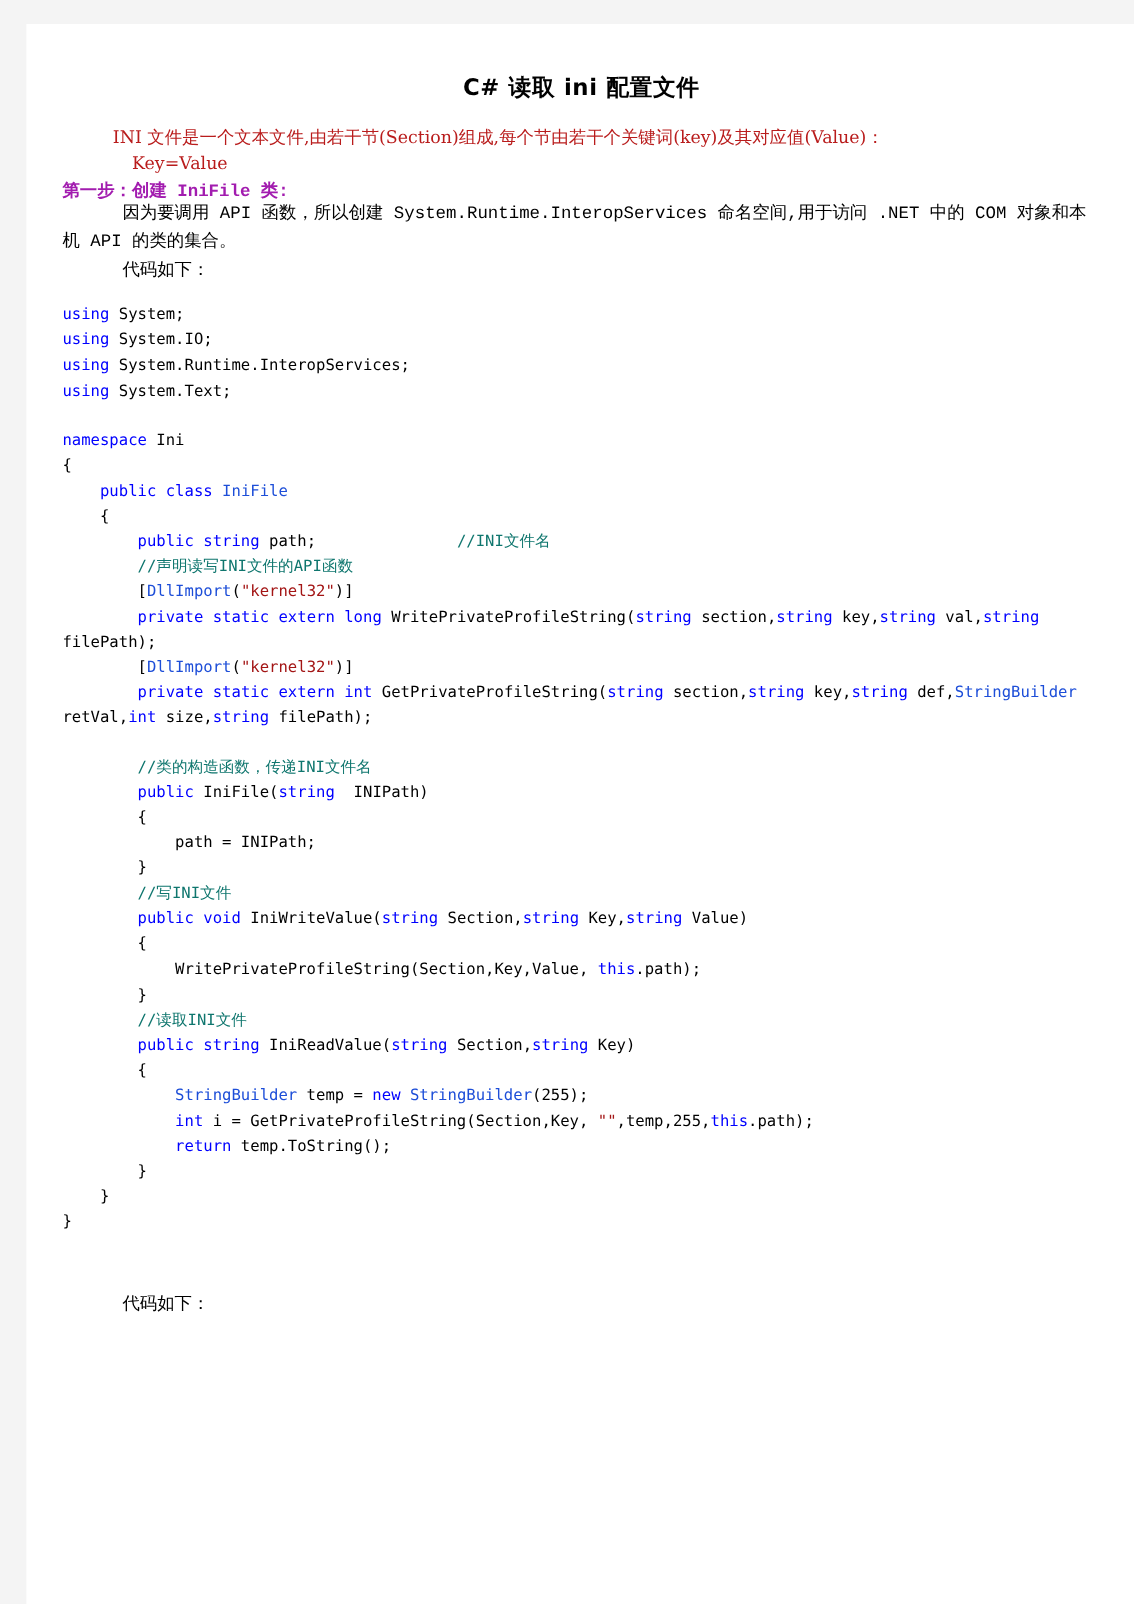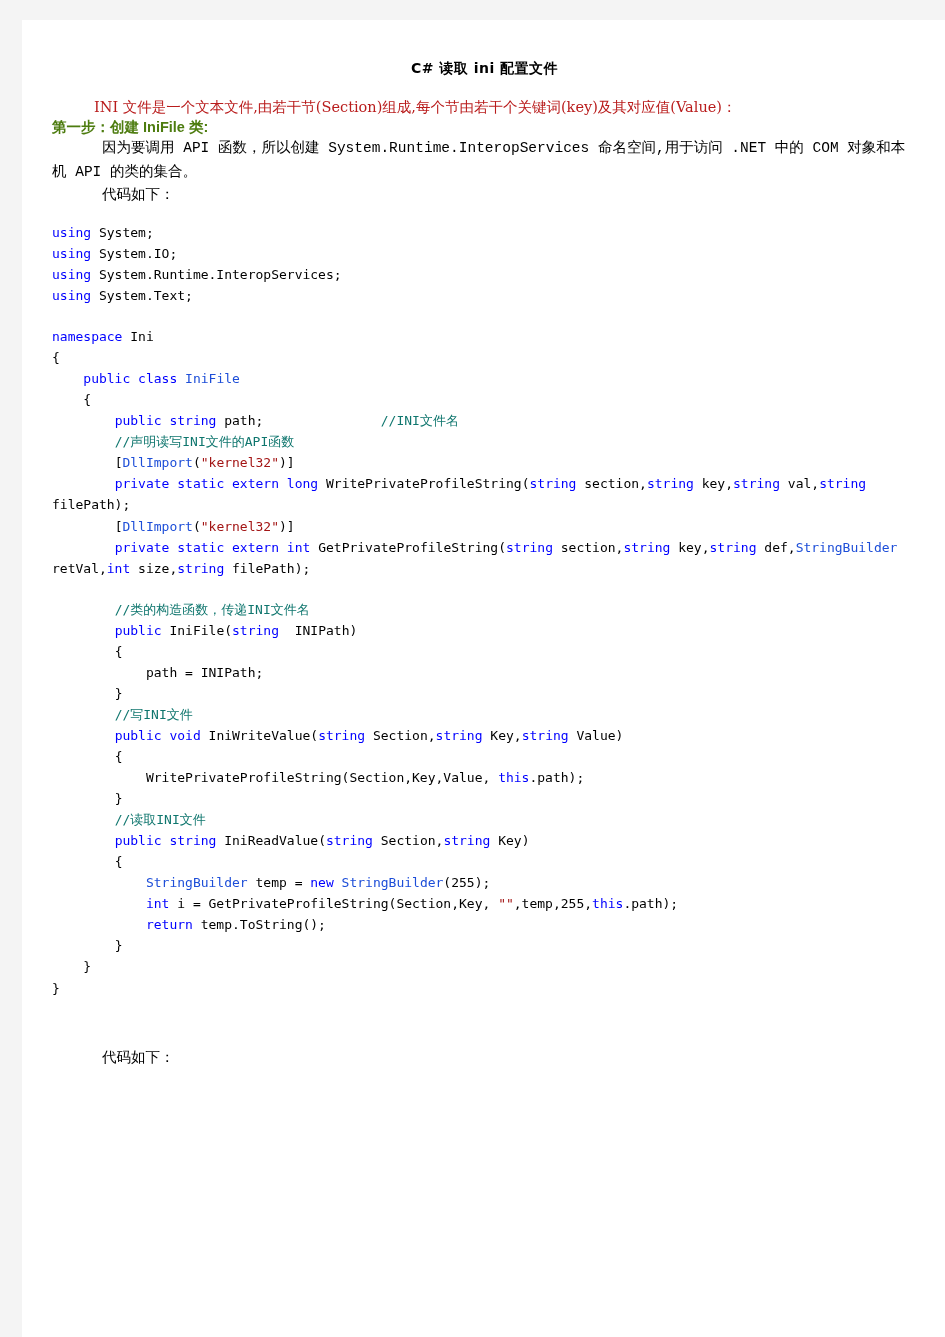--- a/index.html
+++ b/index.html
@@ -21,21 +21,21 @@
     height: 1317px;
     background: #ffffff;
     box-sizing: border-box;
     padding: 0;
   }
   .inner {
     padding: 0 28px 0 30px;
   }
   h1.doc-title {
     font-family: "DejaVu Sans", sans-serif;
-    font-size: 14px;
+    font-size: 19px;
     font-weight: bold;
     text-align: center;
     margin: 0;
     padding-top: 40px;
     letter-spacing: 0.5px;
     color: #000;
   }
   p.body-para {
     font-family: "DejaVu Serif", serif;
     font-size: 14.5px;
@@ -44,25 +44,25 @@
     color: #b91c1c;
     white-space: pre-wrap;
   }
   .intro-block {
     margin-top: 18px;
   }
   .indent-1 { text-indent: 0; padding-left: 42px; }
   .indent-2 { padding-left: 50px; }
   .indent-3 { padding-left: 58px; }
   h2.step-heading {
-    font-family: Liberation Sans, sans-serif;
+    font-family: Liberation Mono, monospace;
     font-size: 14.5px;
     font-weight: bold;
     margin: 0;
-    color: #4d7c0f;
+    color: #a21caf;
   }
   .step1-heading { margin-top: 34px; }
   .para-indent {
     padding-left: 50px;
     text-indent: 0;
   }
   .para-wrap {
     font-family: Liberation Mono, monospace;
     font-size: 14.5px;
     line-height: 1.62;
@@ -97,20 +97,21 @@
 </head>
 <body>
 
 <div id="page">
   <div class="inner">
 
     <h1 class="doc-title">C#  读取 ini 配置文件</h1>
 
     <div class="intro-block">
       <p class="body-para indent-1">INI 文件是一个文本文件,由若干节(Section)组成,每个节由若干个关键词(key)及其对应值(Value)：</p>
+      <p class="body-para indent-3">Key=Value</p>
     </div>
 
     <h2 class="step-heading step1-heading">第一步：创建 IniFile 类:</h2>
 
     <p class="para-wrap hang">因为要调用 API 函数，所以创建 System.Runtime.InteropServices 命名空间,用于访问 .NET 中的 COM 对象和本机 API 的类的集合。</p>
 
     <p class="para-wrap para-indent">代码如下：</p>
 
     <div class="code-block" id="code-block"><div class="code-line"><span class="kw">using</span><span> System;</span></div><div class="code-line"><span class="kw">using</span><span> System.IO;</span></div><div class="code-line"><span class="kw">using</span><span> System.Runtime.InteropServices;</span></div><div class="code-line"><span class="kw">using</span><span> System.Text;</span></div><div class="code-line blank-line">&nbsp;</div><div class="code-line"><span class="kw">namespace</span><span> Ini</span></div><div class="code-line"><span>{</span></div><div class="code-line"><span>    </span><span class="kw">public</span><span> </span><span class="kw">class</span><span> </span><span class="typ">IniFile</span></div><div class="code-line"><span>    </span><span>{</span></div><div class="code-line"><span>        </span><span class="kw">public</span><span> </span><span class="kw">string</span><span> path;</span><span>               </span><span class="cmt">//INI文件名</span></div><div class="code-line"><span>        </span><span class="cmt">//声明读写INI文件的API函数</span></div><div class="code-line"><span>        </span><span>[</span><span class="typ">DllImport</span><span>(</span><span class="str">"kernel32"</span><span>)]</span></div><div class="code-line"><span>        </span><span class="kw">private</span><span> </span><span class="kw">static</span><span> </span><span class="kw">extern</span><span> </span><span class="kw">long</span><span> WritePrivateProfileString(</span><span class="kw">string</span><span> section,</span><span class="kw">string</span><span> key,</span><span class="kw">string</span><span> val,</span><span class="kw">string</span><span> filePath);</span></div><div class="code-line"><span>        </span><span>[</span><span class="typ">DllImport</span><span>(</span><span class="str">"kernel32"</span><span>)]</span></div><div class="code-line"><span>        </span><span class="kw">private</span><span> </span><span class="kw">static</span><span> </span><span class="kw">extern</span><span> </span><span class="kw">int</span><span> GetPrivateProfileString(</span><span class="kw">string</span><span> section,</span><span class="kw">string</span><span> key,</span><span class="kw">string</span><span> def,</span><span class="typ">StringBuilder</span><span> retVal,</span><span class="kw">int</span><span> size,</span><span class="kw">string</span><span> filePath);</span></div><div class="code-line blank-line">&nbsp;</div><div class="code-line"><span>        </span><span class="cmt">//类的构造函数，传递INI文件名</span></div><div class="code-line"><span>        </span><span class="kw">public</span><span> IniFile(</span><span class="kw">string</span><span>  INIPath)</span></div><div class="code-line"><span>        </span><span>{</span></div><div class="code-line"><span>            </span><span>path = INIPath;</span></div><div class="code-line"><span>        </span><span>}</span></div><div class="code-line"><span>        </span><span class="cmt">//写INI文件</span></div><div class="code-line"><span>        </span><span class="kw">public</span><span> </span><span class="kw">void</span><span> IniWriteValue(</span><span class="kw">string</span><span> Section,</span><span class="kw">string</span><span> Key,</span><span class="kw">string</span><span> Value)</span></div><div class="code-line"><span>        </span><span>{</span></div><div class="code-line"><span>            </span><span>WritePrivateProfileString(Section,Key,Value, </span><span class="kw">this</span><span>.path);</span></div><div class="code-line"><span>        </span><span>}</span></div><div class="code-line"><span>        </span><span class="cmt">//读取INI文件</span></div><div class="code-line"><span>        </span><span class="kw">public</span><span> </span><span class="kw">string</span><span> IniReadValue(</span><span class="kw">string</span><span> Section,</span><span class="kw">string</span><span> Key)</span></div><div class="code-line"><span>        </span><span>{</span></div><div class="code-line"><span>            </span><span class="typ">StringBuilder</span><span> temp = </span><span class="kw">new</span><span> </span><span class="typ">StringBuilder</span><span>(255);</span></div><div class="code-line"><span>            </span><span class="kw">int</span><span> i = GetPrivateProfileString(Section,Key, </span><span class="str">""</span><span>,temp,255,</span><span class="kw">this</span><span>.path);</span></div><div class="code-line"><span>            </span><span class="kw">return</span><span> temp.ToString();</span></div><div class="code-line"><span>        </span><span>}</span></div><div class="code-line"><span>    </span><span>}</span></div><div class="code-line"><span>}</span></div></div>
 

